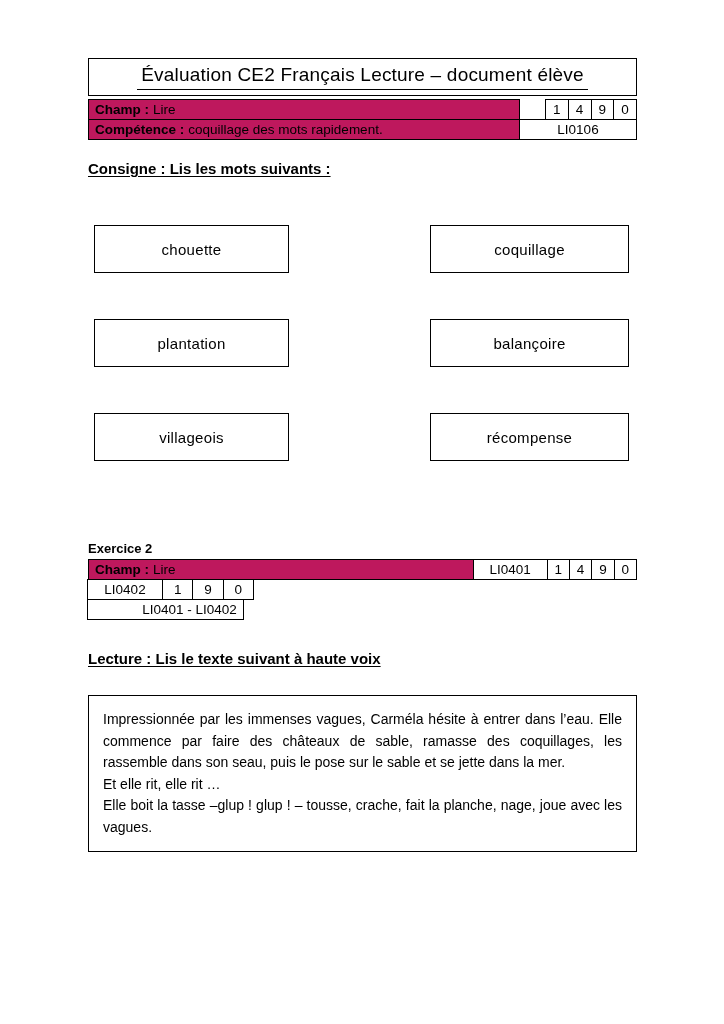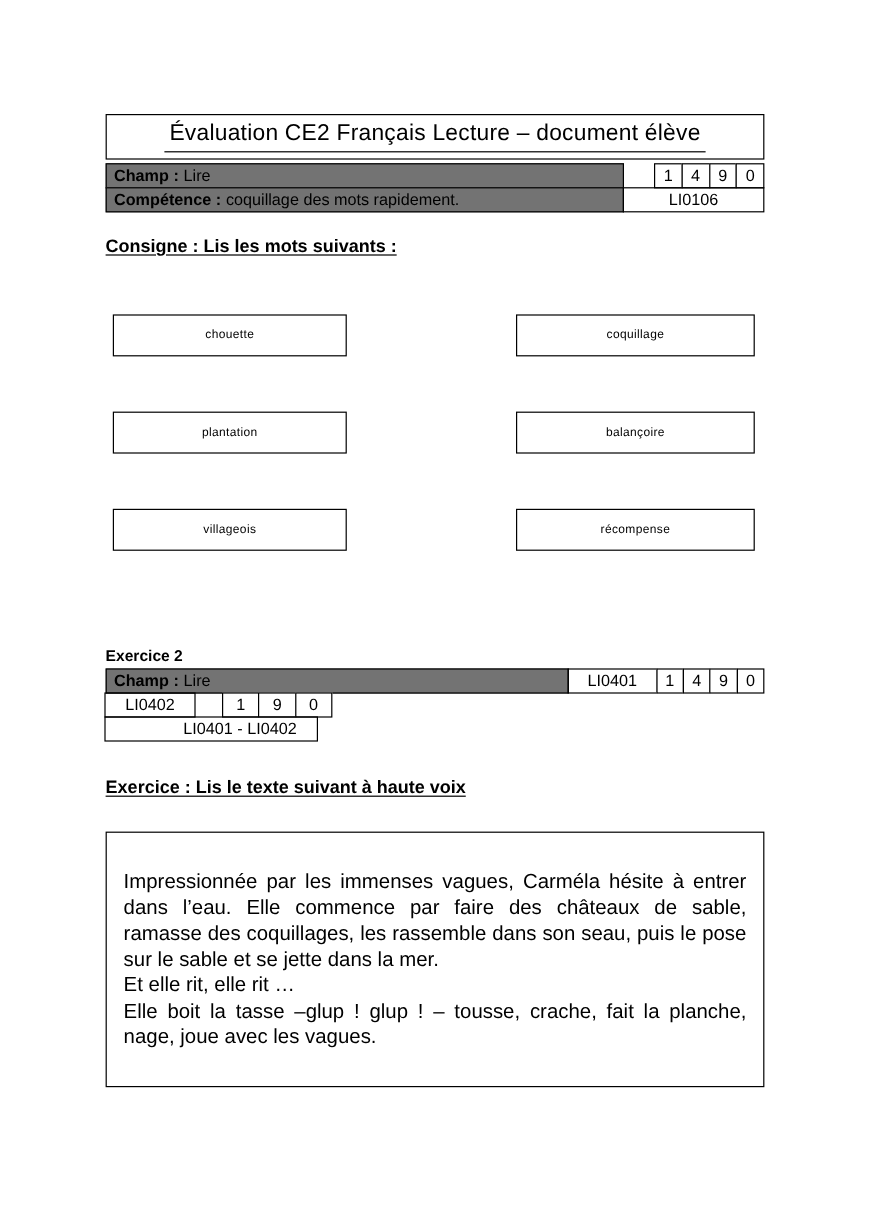--- a/index.html
+++ b/index.html
@@ -1,58 +1,58 @@
 <!DOCTYPE html>
 <html><head>
 <meta charset="utf-8">
 <style>
   * { margin:0; padding:0; box-sizing:border-box; }
   html, body { background:#ffffff; }
   body { font-family:"Liberation Sans", sans-serif; color:#000; }
   .page { position:relative; width:724px; height:1024px; background:#fff; overflow:hidden; margin:0 auto; }
   .content { position:absolute; left:88px; top:0; width:549px; }
 
-  .title-box { margin-top:95px; border:1px solid #000; height:38px; display:flex; align-items:center; justify-content:center; }
+  .title-box { margin-top:58px; border:1px solid #000; height:38px; display:flex; align-items:center; justify-content:center; }
   .title-text { font-size:19px; letter-spacing:.2px; border-bottom:1px solid #000; padding:0 4px 3px 4px; }
 
   .ex-label { margin-top:27px; font-size:13px; font-weight:bold; }
 
   .tbl { margin-top:3px; font-size:13.5px; }
   .row { display:flex; }
   .row + .row { margin-top:-1px; }
   .cell { border:1px solid #000; display:flex; align-items:center; padding:0 6px; height:21px; }
-  .gray { background:#737373; }
+  .gray { background:#be185d; }
   .lbl { font-weight:bold; margin-right:4px; }
   .center { justify-content:center; padding:0; }
 
   .t1-left { width:432px; }
   .t1-spacer { width:25px; }
   .digits { display:flex; width:92px; }
   .digits .dcell { flex:1; border:1px solid #000; height:21px; display:flex; align-items:center; justify-content:center; background:#fff; }
   .digits .dcell + .dcell { margin-left:-1px; }
   .t1-code { width:118px; margin-left:-1px; }
 
   .t2-left { width:392px; }
   .t2-code { width:76px; margin-left:-1px; }
   .t2-digits { margin-left:-1px; }
   .t2-tall { height:41px; display:block; padding:2px 6px 0 6px; line-height:18px; }
   .rstack { display:flex; flex-direction:column; }
-  .srow { display:flex;gap:23px; }
+  .srow { display:flex; }
   .rstack .srow + .srow { margin-top:-1px; }
-  .t2-merged { width:178px; margin-left:-1px;padding-left:48px; }
+  .t2-merged { width:157px; margin-left:-1px;padding-left:48px; }
 
   .consigne { margin-top:20px; font-size:15px; font-weight:bold; text-decoration:underline; text-underline-offset:2px; }
 
   .words { margin-top:48px; padding:0 8px 0 6px; display:grid; grid-template-columns:195px 199px; justify-content:space-between; row-gap:46px; }
-  .word-box { border:1px solid #000; height:35px; display:flex; align-items:center; justify-content:center; font-size:10px; letter-spacing:.3px; background:#fff; }
+  .word-box { border:1px solid #000; height:48px; display:flex; align-items:center; justify-content:center; font-size:15px; letter-spacing:.3px; background:#fff; }
 
   .ex2-label { margin-top:80px; }
   .consigne2 { margin-top:30px; }
 
-  .text-box { margin-top:28px; border:1px solid #000; padding:30px 14px; font-size:17px; line-height:21.5px; }
+  .text-box { margin-top:28px; border:1px solid #000; padding:13px 14px; font-size:14px; line-height:21.5px; }
   .text-box p { text-align:justify; }
 </style>
 </head>
 <body>
 
 <div class="page">
   <div class="content">
 
     <div class="title-box">
       <span class="title-text">Évaluation CE2 Français Lecture – document élève</span>
@@ -119,21 +119,21 @@
               <div class="dcell">0</div>
             </div>
           </div>
           <div class="srow">
             <div class="cell center t2-merged">LI0401 - LI0402</div>
           </div>
         </div>
       </div>
     </div>
 
-    <div class="consigne consigne2">Exercice : Lis le texte suivant à haute voix</div>
+    <div class="consigne consigne2">Lecture : Lis le texte suivant à haute voix</div>
 
     <div class="text-box">
       <p>Impressionnée par les immenses vagues, Carméla hésite à entrer dans l’eau. Elle commence par faire des châteaux de sable, ramasse des coquillages, les rassemble dans son seau, puis le pose sur le sable et se jette dans la mer.</p>
       <p>Et elle rit, elle rit …</p>
       <p>Elle boit la tasse –glup ! glup ! – tousse, crache, fait la planche, nage, joue avec les vagues.</p>
     </div>
 
   </div>
 </div>
 

